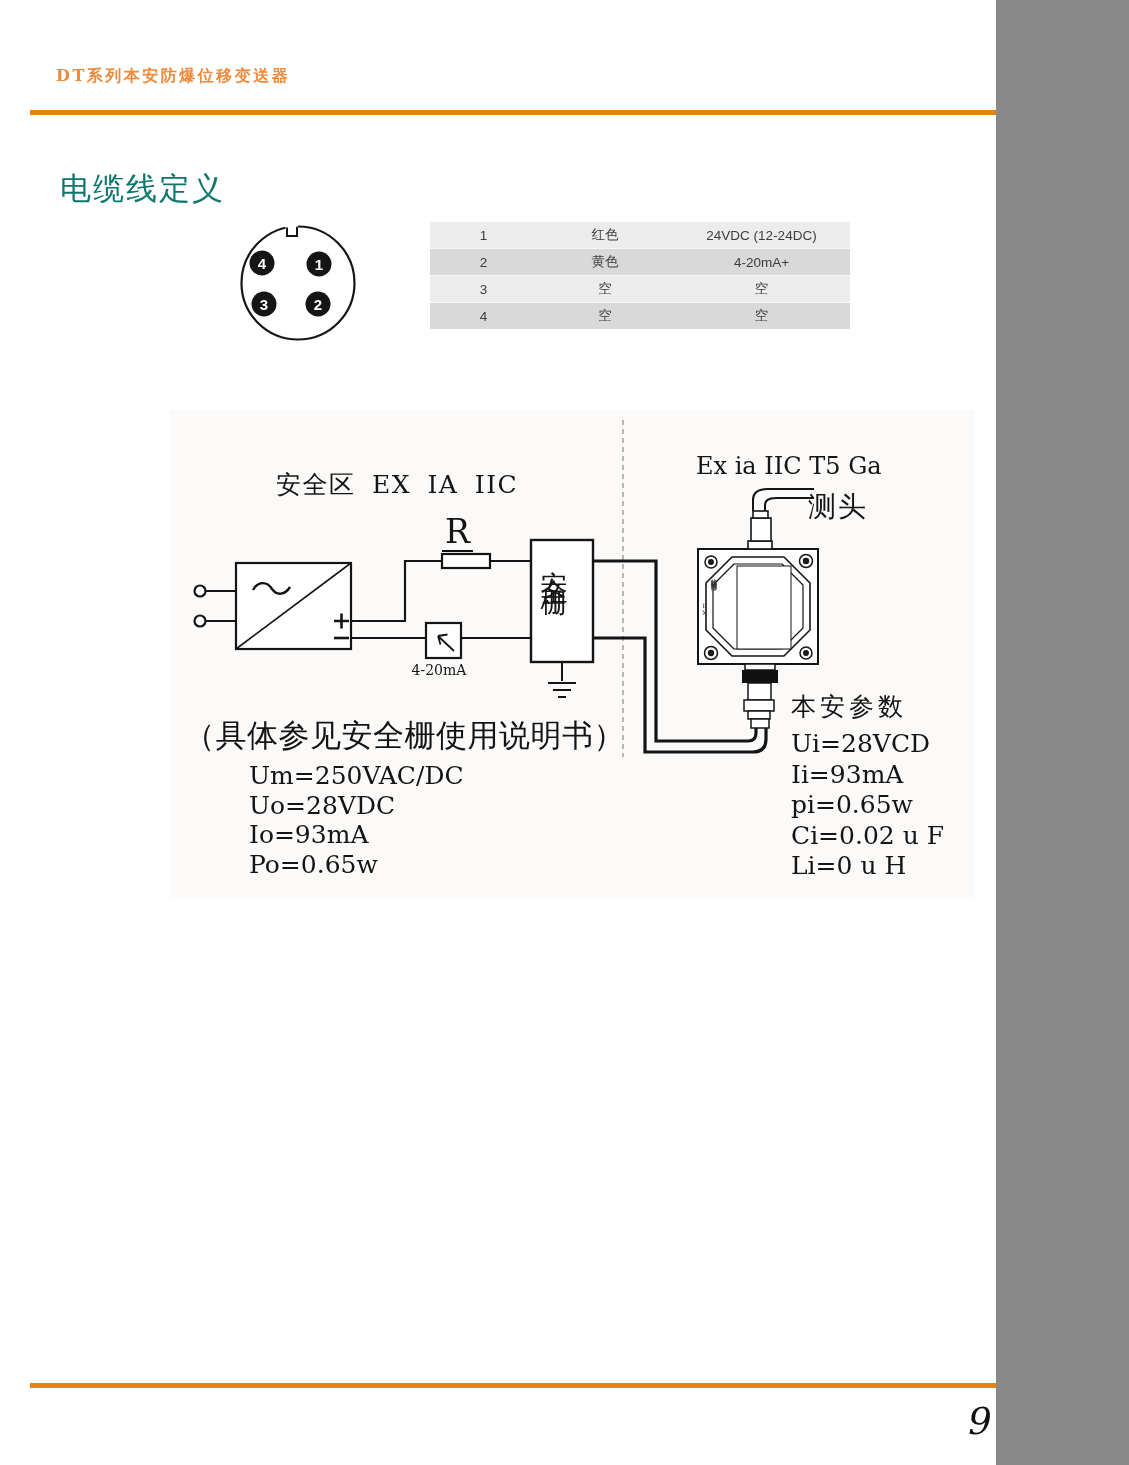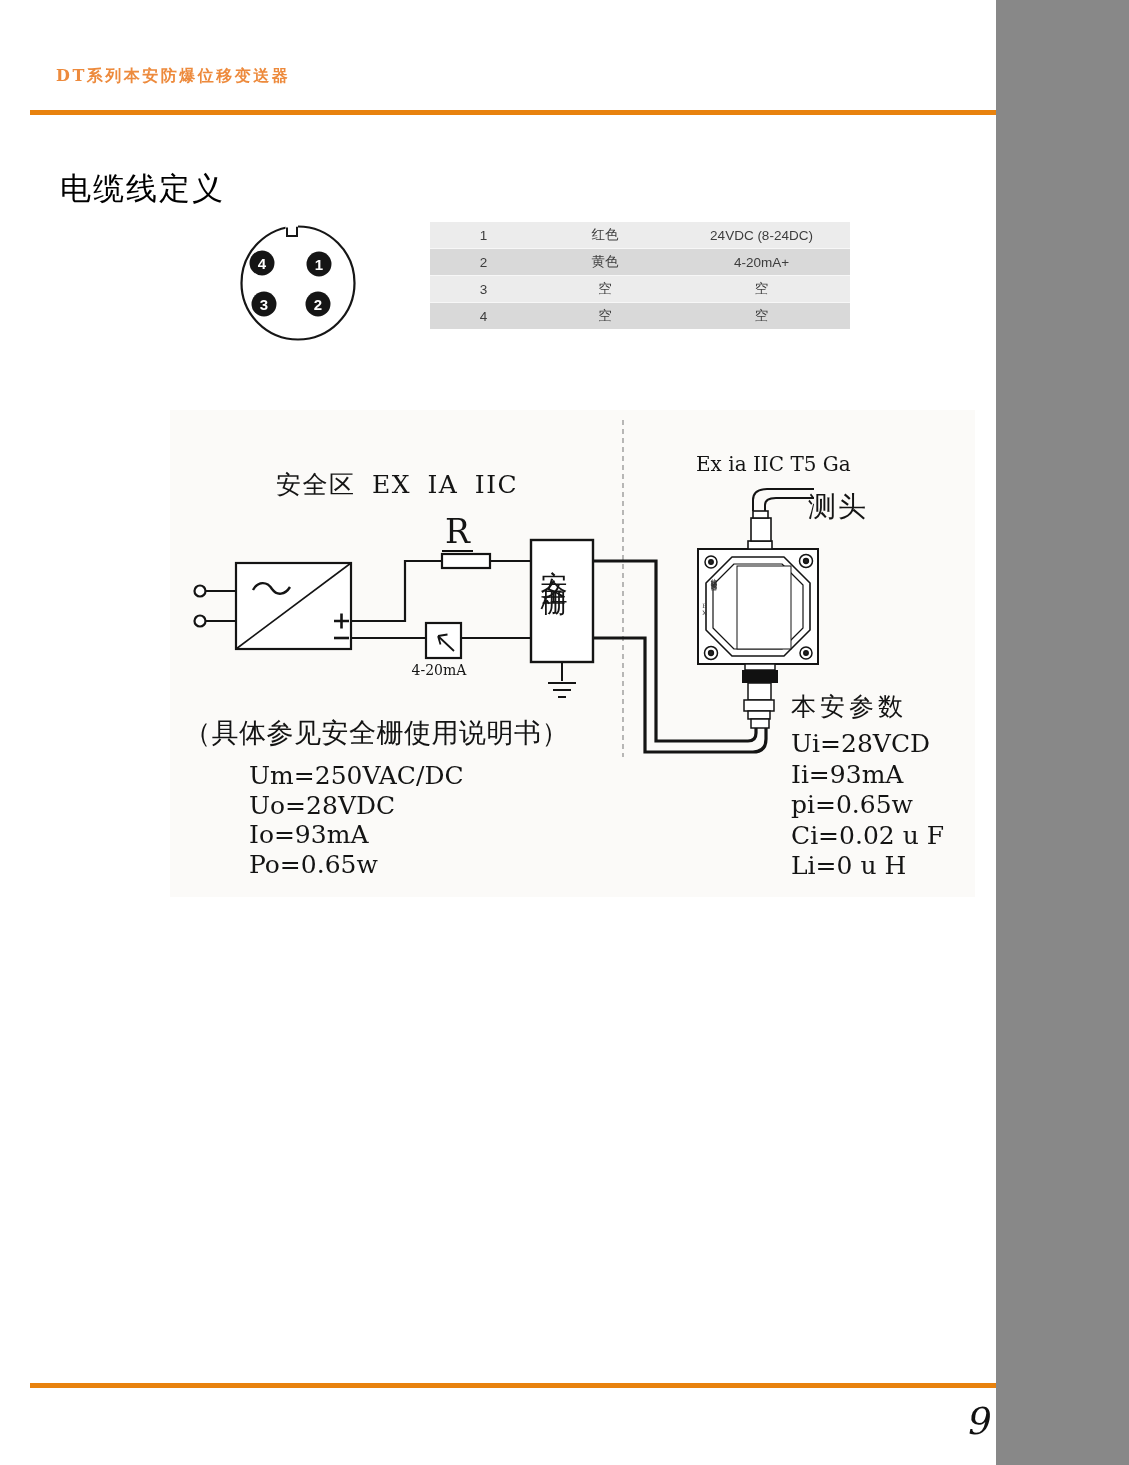--- a/index.html
+++ b/index.html
@@ -10,46 +10,46 @@
   
   .doc-header-title{left:56px;top:66px;font-family:"DejaVu Serif",serif;font-size:16px;
         color:#ED8A3C;letter-spacing:2.5px;font-weight:bold;}
   .rule{left:30px;width:1065px;height:5px;background:#E8820E;}
   .rule.top{top:110px;}
   .rule.bottom{top:1383px;}
   .page-number{left:940px;top:1400px;width:80px;text-align:center;
         font-family:"DejaVu Serif",serif;font-style:italic;font-size:37px;color:#111;}
 
   
-  .section-title{font-family:"DejaVu Serif",serif;color:#000000;font-size:31px;letter-spacing:2px;}
+  .section-title{font-family:"DejaVu Serif",serif;color:#0f766e;font-size:31px;letter-spacing:2px;}
   .st-cable{left:60px;top:168px;}
   .st-params{left:58px;top:376px;}
 
   
   .pin-table{left:430px;top:222px;width:420px;border-collapse:collapse;table-layout:fixed;
         font-size:13.5px;color:#3d3d3d;}
   .pin-table td{height:26px;text-align:center;vertical-align:middle;padding:0;}
   .pin-table tr:nth-child(odd) td{background:#ececec;}
   .pin-table tr:nth-child(even) td{background:#d9d9d9;}
   .pin-table tr + tr td{border-top:1px solid #f7f7f7;}
   .col-pin{width:107px;} .col-color{width:136px;} .col-func{width:177px;}
 
   
   .diagram{left:170px;top:410px;width:805px;height:487px;background:#fbfaf8;}
   .diagram svg{position:absolute;left:0;top:0;}
   .dtext{position:absolute;font-family:"DejaVu Serif",serif;color:#141414;white-space:nowrap;}
   .lbl-safe{left:106px;top:58px;font-size:25px;letter-spacing:1.5px;word-spacing:7px;}
-  .lbl-hazard{left:526px;top:42px;font-size:20px;}
+  .lbl-hazard{left:526px;top:42px;font-size:24px;}
   .lbl-r{left:272px;top:105px;font-size:33px;border-bottom:2px solid #111;padding:0 3px;line-height:1.05;}
   .lbl-meter{left:228px;top:252px;width:82px;text-align:center;font-size:14px;}
   .lbl-barrier{left:366px;top:139px;height:114px;font-size:27px;
         writing-mode:vertical-rl;text-orientation:upright;letter-spacing:9px;}
   .lbl-probe{left:638px;top:78px;font-size:28px;letter-spacing:2px;}
   .lbl-isparams{left:621px;top:280px;font-size:25px;letter-spacing:4px;font-family:Liberation Serif, serif;}
-  .lbl-note{left:14px;top:305px;font-size:27px;letter-spacing:0.5px;}
+  .lbl-note{left:14px;top:305px;font-size:31px;letter-spacing:0.5px;}
   .param-block{font-size:25px;}
   .param-block div{line-height:29.5px;}
   .pb-left{left:79px;top:351px;}
   .pb-right{left:621px;top:319px;}
   .pb-right div{line-height:30.5px;}
   .lbl-device{position:absolute;font-family:"DejaVu Serif",serif;color:#333;
         writing-mode:vertical-rl;text-orientation:upright;}
   .dev-cn{left:539px;top:163px;font-size:6.5px;letter-spacing:1px;}
   .dev-ex{left:531px;top:192px;font-size:6px;}
 </style>
@@ -77,21 +77,21 @@
       <circle cx="318" cy="304" r="12.5" fill="#151515"></circle>
       <text x="318" y="309.5">2</text>
     </g>
   </svg>
 
   <table class="abs pin-table">
     <tbody>
         <tr>
       <td class="col-pin">1</td>
       <td class="col-color">红色</td>
-      <td class="col-func">24VDC (8-24DC)</td>
+      <td class="col-func">24VDC (12-24DC)</td>
     </tr>
     <tr>
       <td>2</td>
       <td>黄色</td>
       <td>4-20mA+</td>
     </tr>
     <tr>
       <td>3</td>
       <td>空</td>
       <td>空</td>

